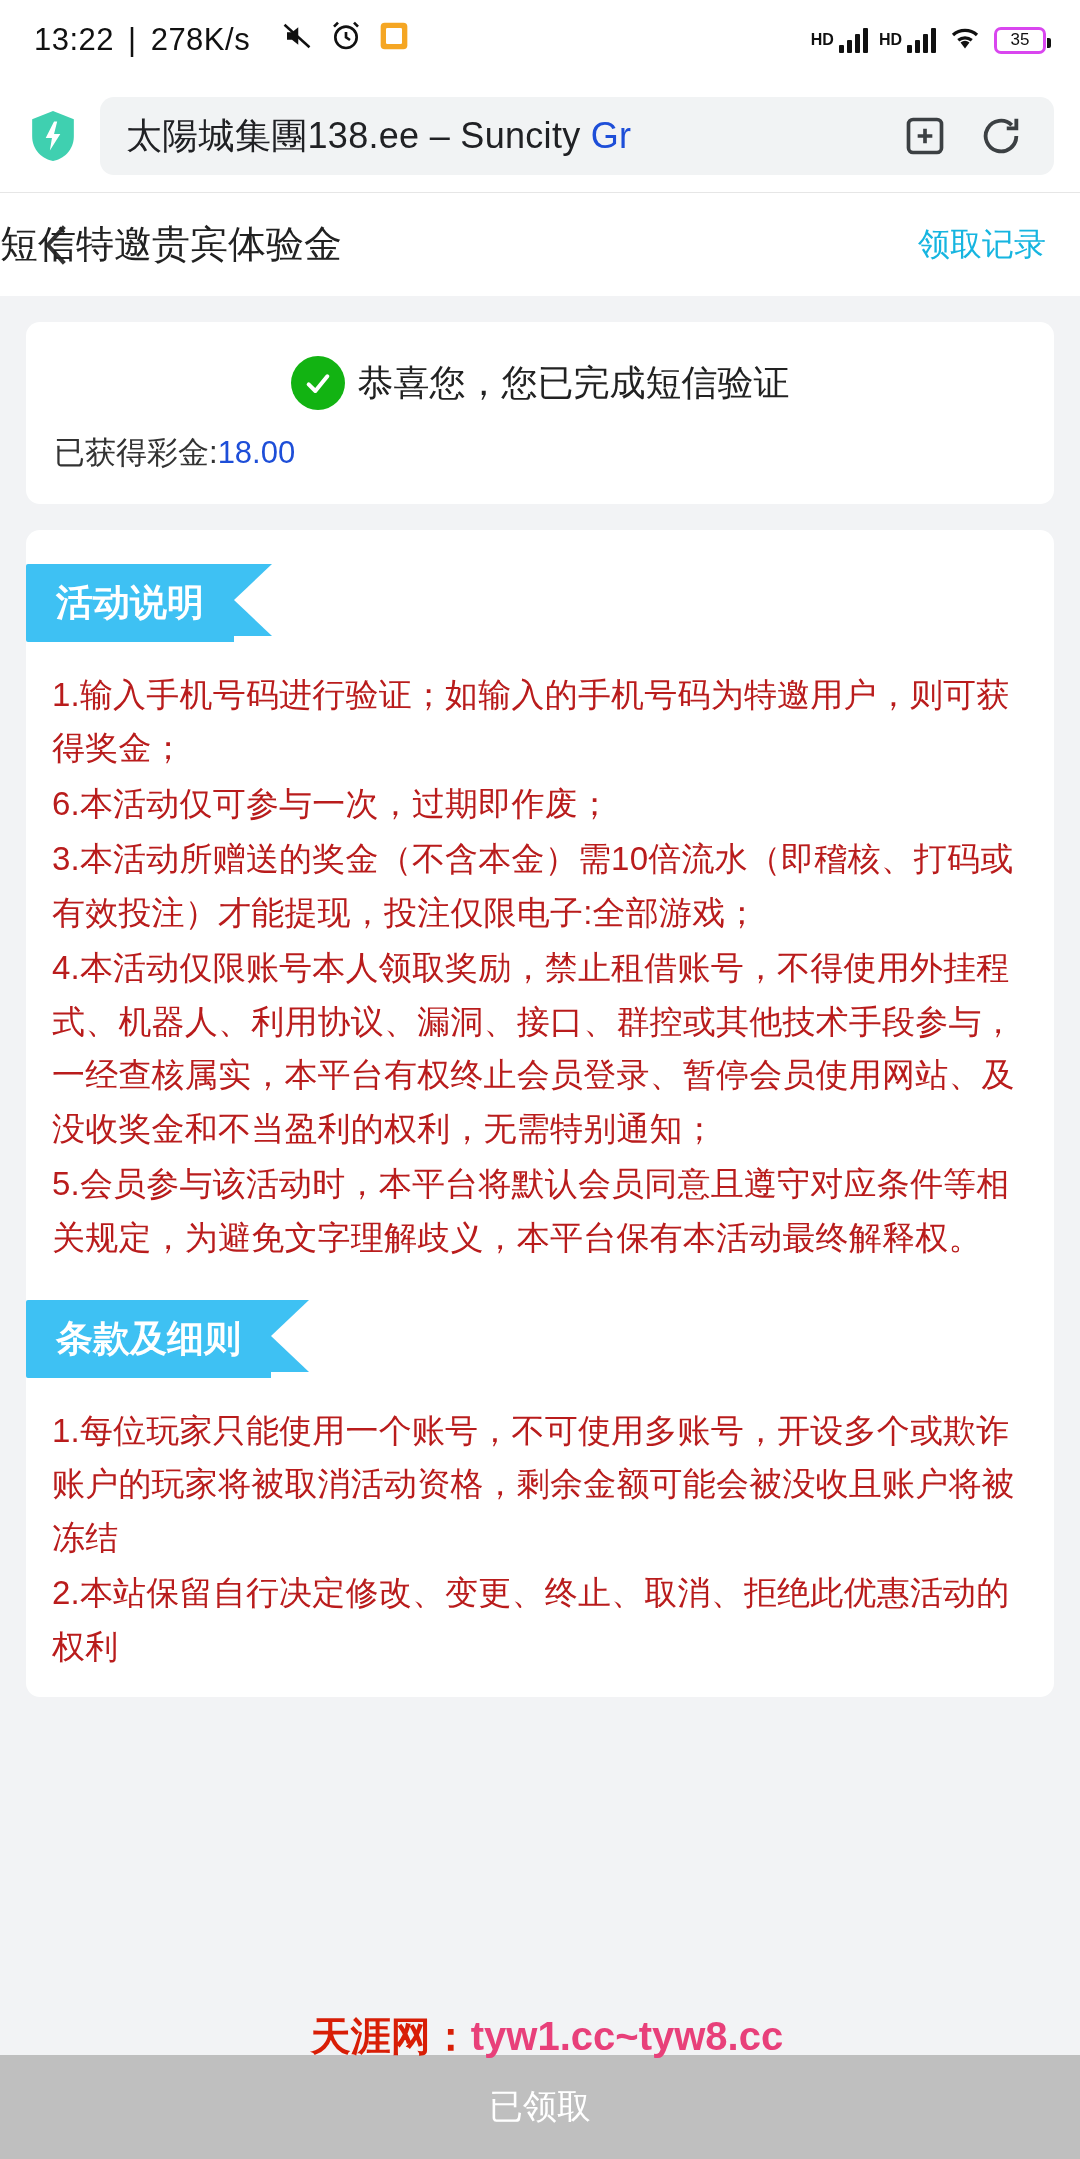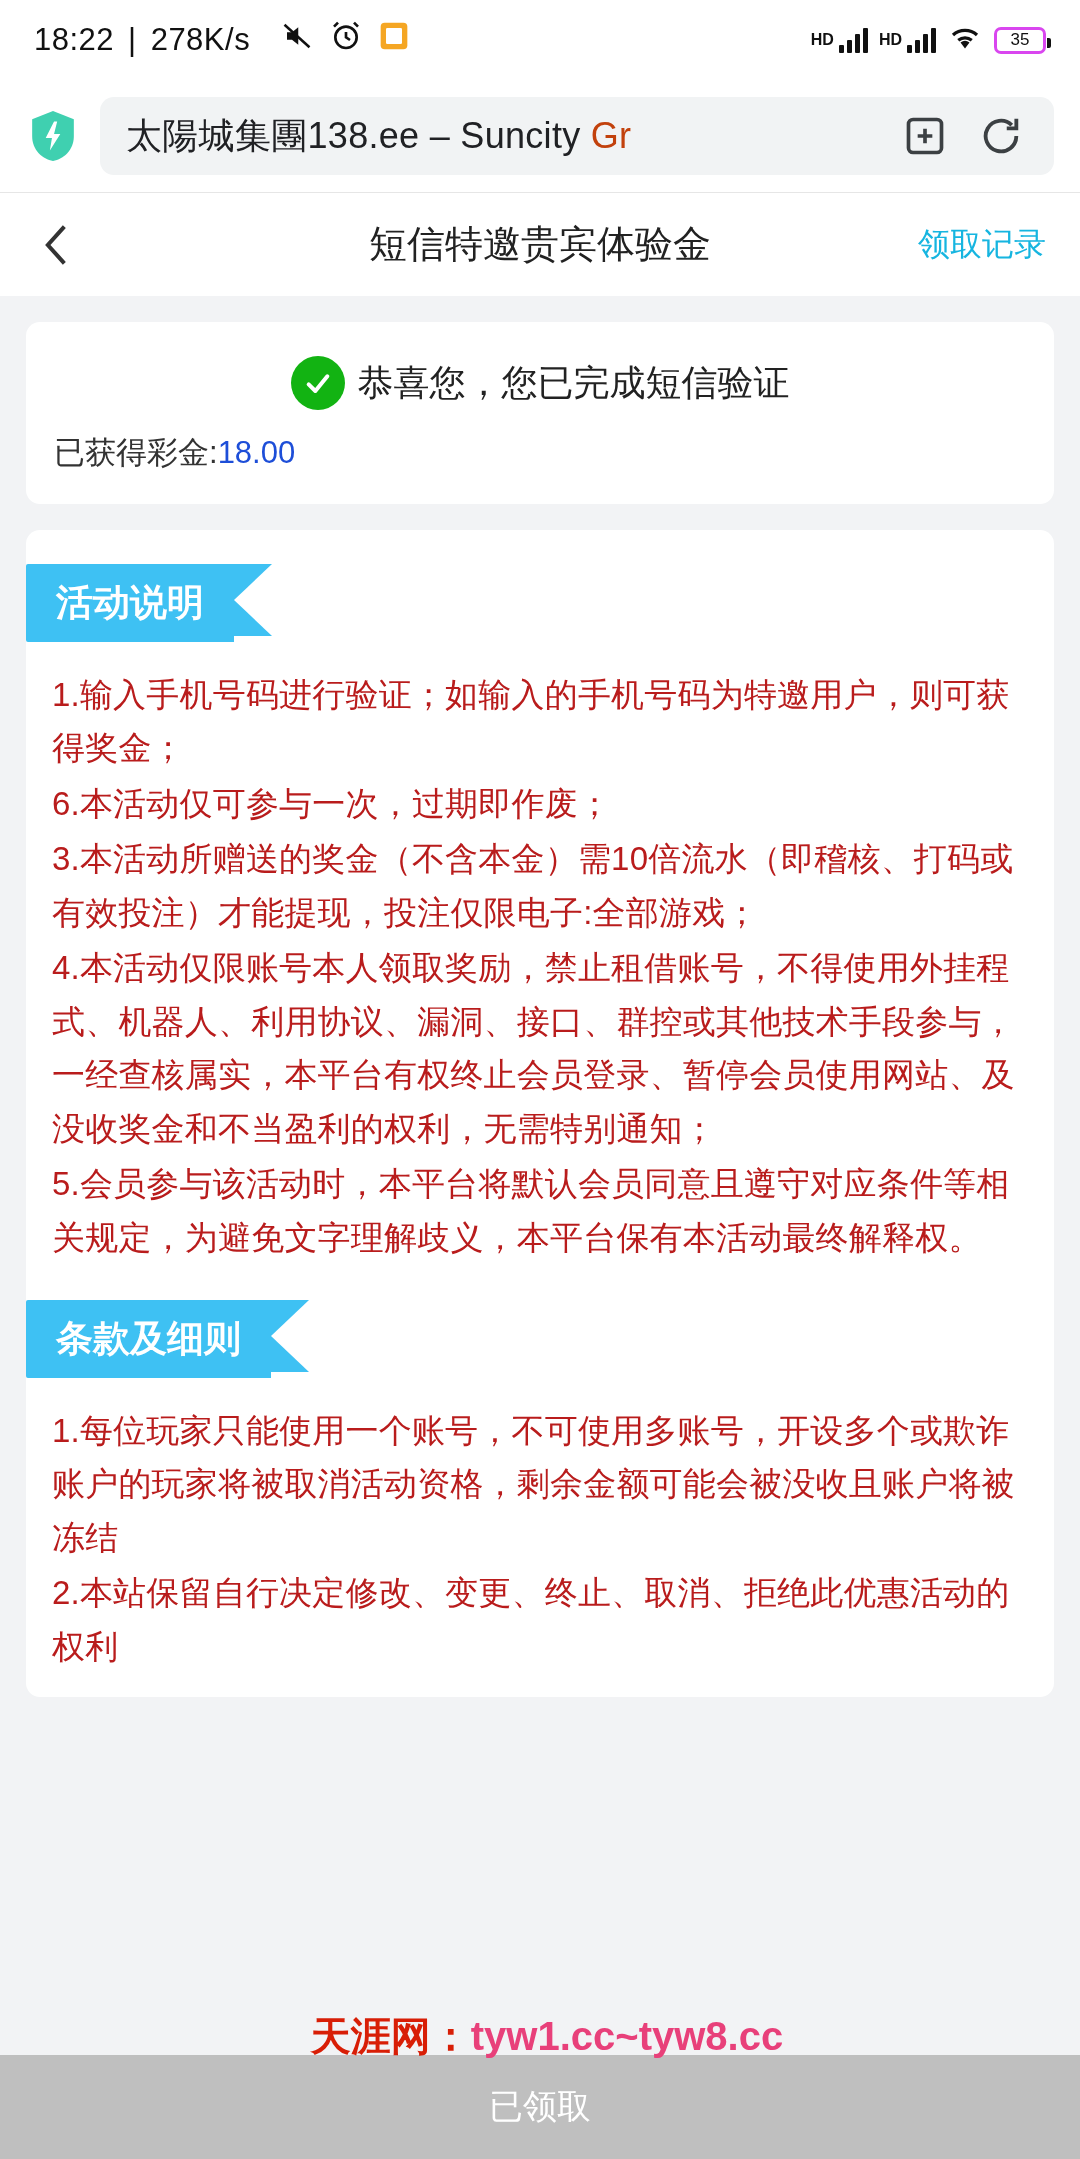--- a/index.html
+++ b/index.html
@@ -114,21 +114,21 @@
     overflow: hidden;
   }
   .urltext {
     font-size: 36px;
     color: #202124;
     white-space: nowrap;
     overflow: hidden;
     flex: 1;
     letter-spacing: 0.3px;
   }
-  .urltext .dim { color: #c2410c; }
+  .urltext .dim { color: #1d4ed8; }
   .ico-btn {
     width: 54px; height: 54px;
     flex: none;
     display: flex; align-items: center; justify-content: center;
   }
 
   
   .pageheader {
     height: 104px;
     background: #ffffff;
@@ -136,21 +136,21 @@
     display: flex;
     align-items: center;
     padding: 0 34px;
     flex: none;
     position: relative;
   }
   .back-icon { width: 46px; height: 46px; display:flex; align-items:center; justify-content:center; }
   .page-title {
     position: absolute;
     left: 0; right: 0;
-    text-align: center;
+    text-align: left;
     font-size: 38px;
     color: #222;
     font-weight: 500;
     pointer-events: none;
   }
   .header-link {
     margin-left: auto;
     font-size: 32px;
     color: #16b5e0;
     z-index: 2;
@@ -243,21 +243,21 @@
   .watermark .red { color: #d81e06; }
   .watermark .pink { color: #e8407a; }
 </style>
 </head>
 <body>
 
 <div class="phone">
 
   <div class="statusbar">
     <div class="status-left">
-      <span>18:22</span>
+      <span>13:22</span>
       <span class="sep">|</span>
       <span>278K/s</span>
       <span class="status-icons-left">
         <span>
           <svg width="34" height="30" viewBox="0 0 24 24">
               <path d="M4 9v6h4l5 4V5L8 9H4z" fill="#111"></path>
               <path d="M2 3l20 18" stroke="#111" stroke-width="2"></path>
             </svg>
         </span>
         <span>

